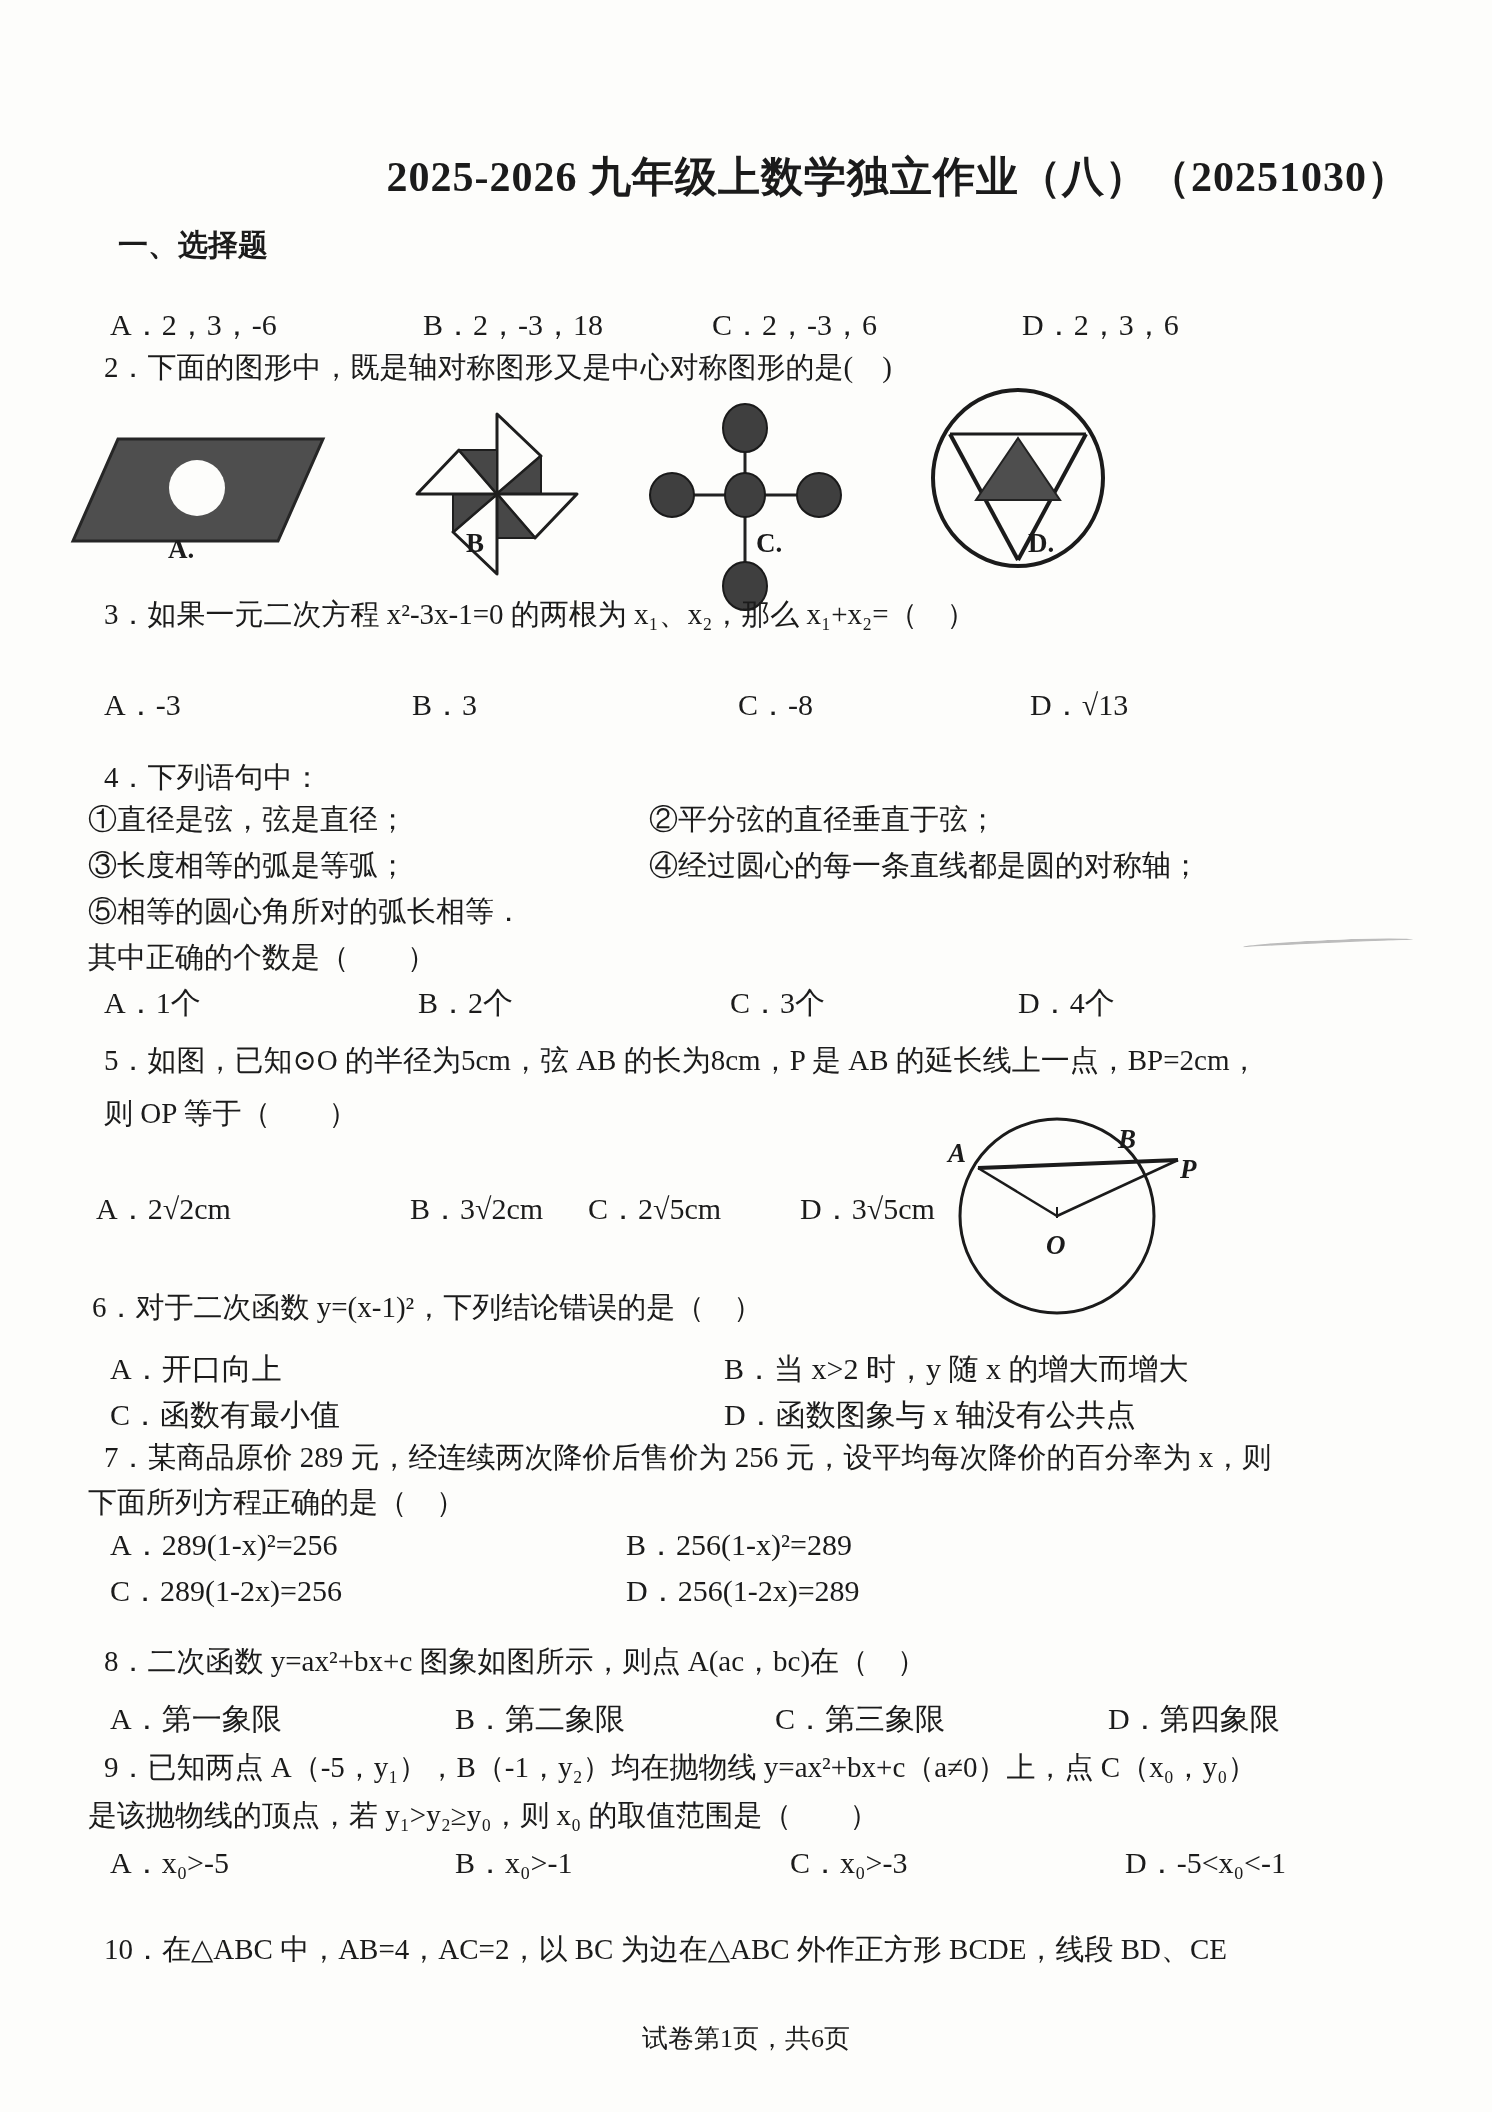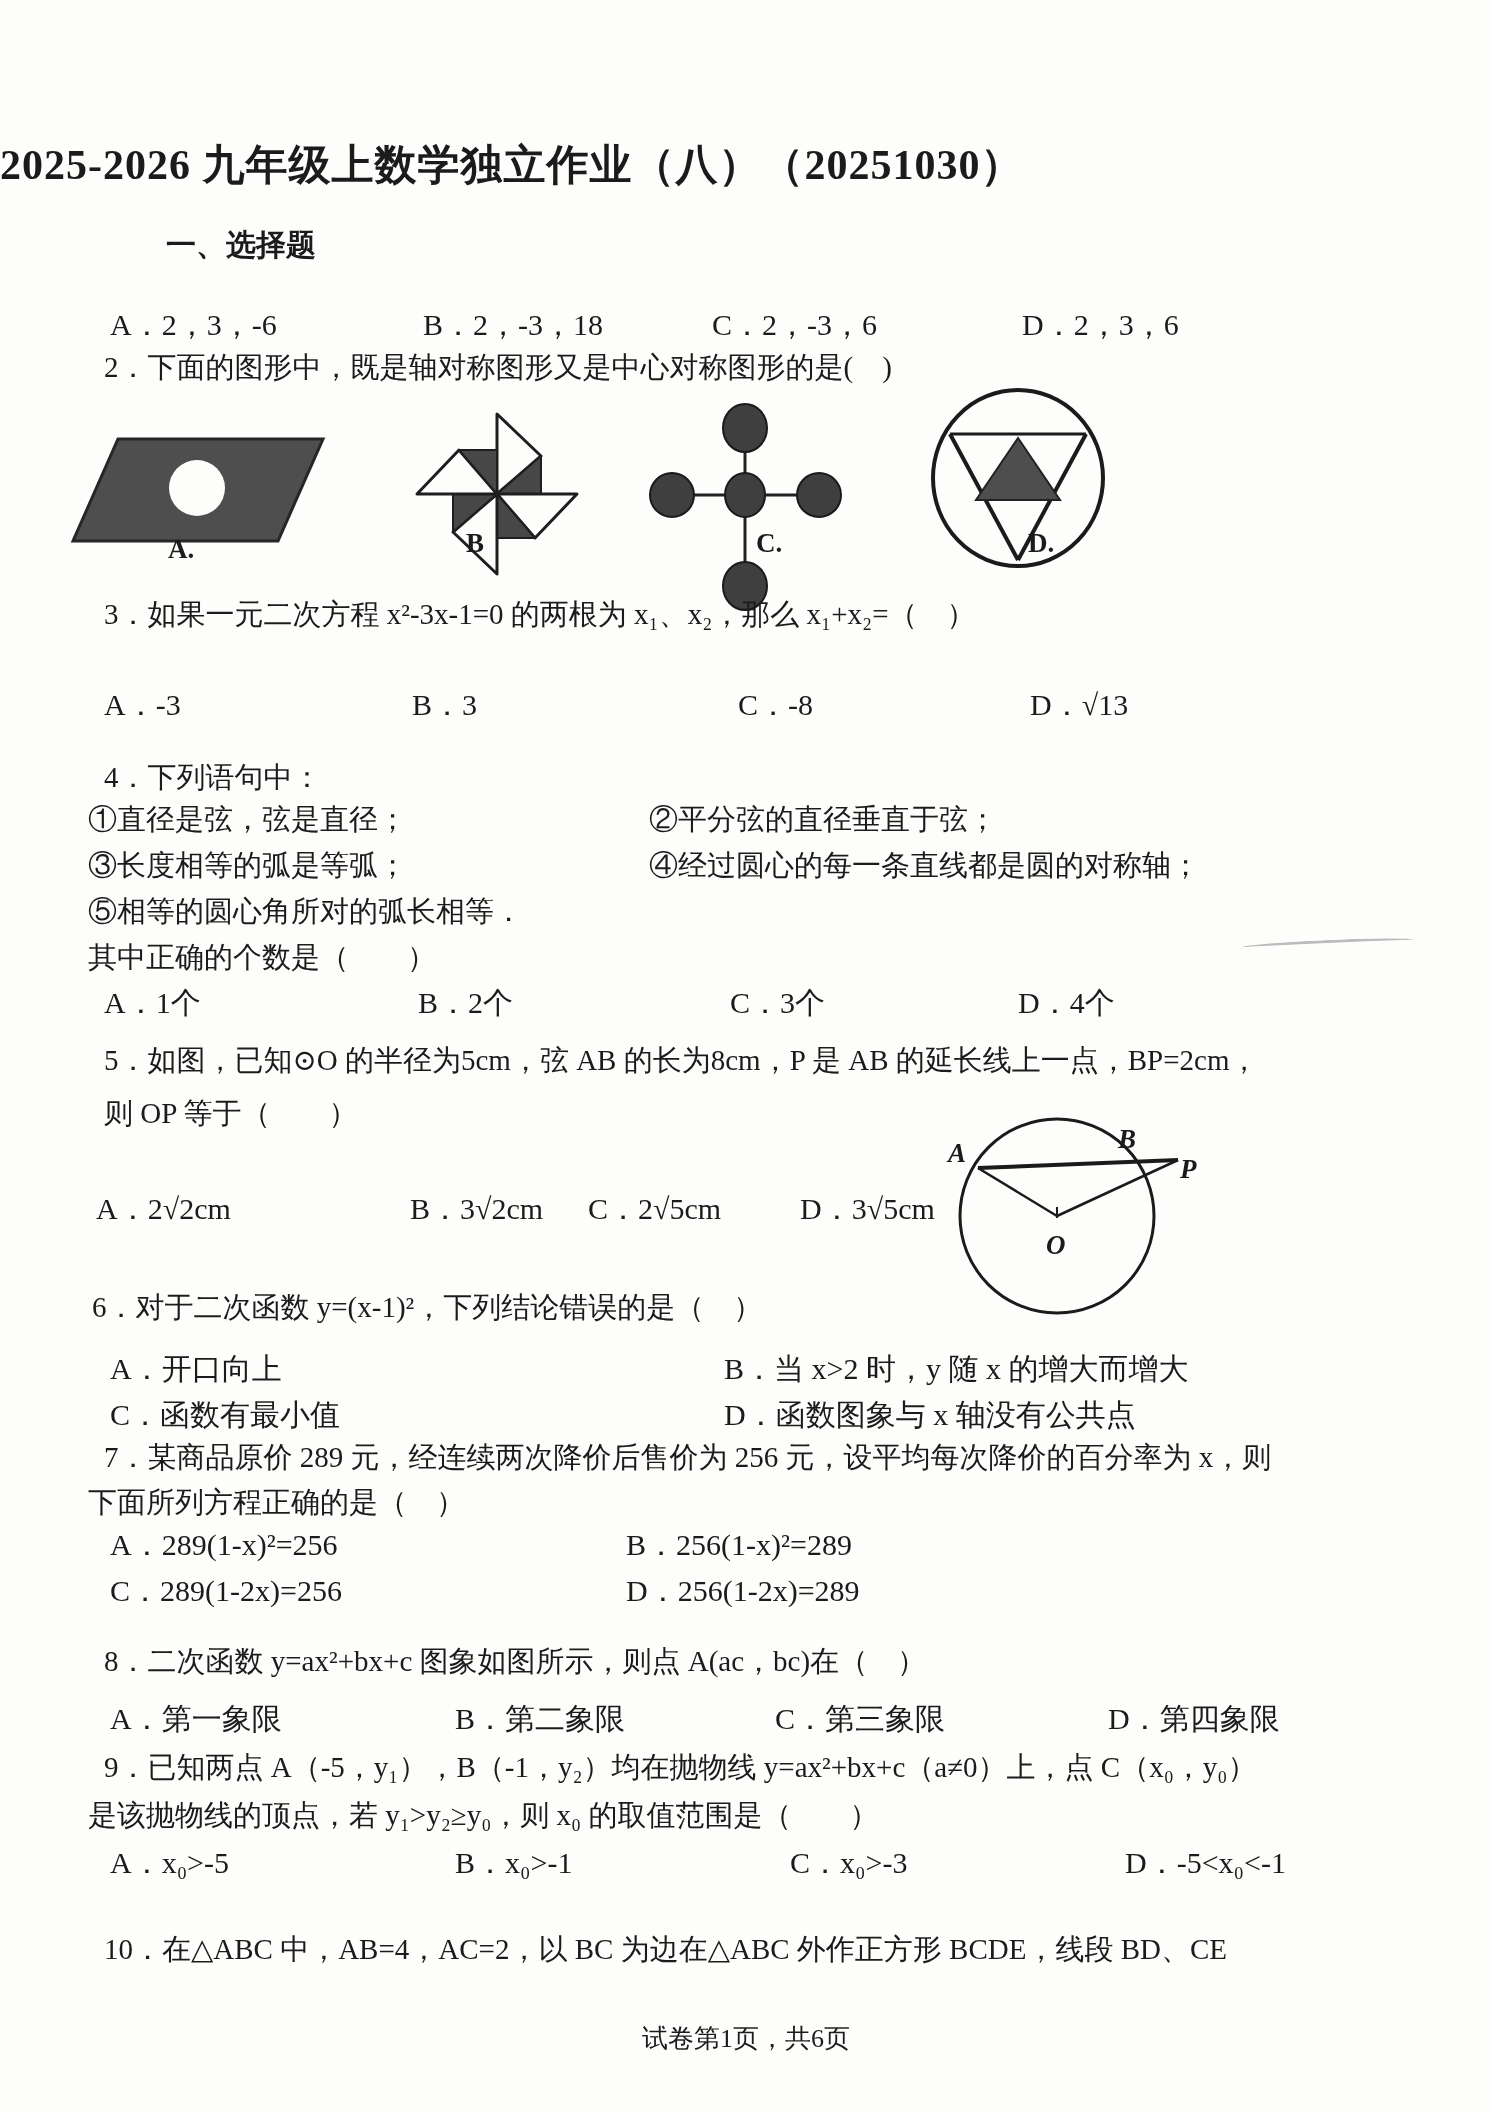--- a/index.html
+++ b/index.html
@@ -2,22 +2,22 @@
 <html><head>
 <meta charset="utf-8">
 <style>
   html,body { margin:0; padding:0; background:#e8e8e6; }
   .sheet {
     position:relative; width:1492px; height:2112px; margin:0 auto;
     background:#fdfdfb; color:#1b1b1b; overflow:hidden;
     font-family:"Liberation Serif","DejaVu Serif",serif;
   }
   .t { position:absolute; white-space:nowrap; font-size:29px; line-height:34px; }
-  .title { font-size:42px; font-weight:700; width:1410px; text-align:left; letter-spacing:1px; }
-  .sect { font-size:30px; font-weight:700;margin-left:48px; }
+  .title { font-size:42px; font-weight:700; width:1410px; text-align:right; letter-spacing:1px;margin-top:12px; }
+  .sect { font-size:30px; font-weight:700; }
   .opt { font-size:30px; }
   .fig-label { position:absolute; font-size:27px; font-weight:600; }
   .ital { font-style:italic; font-family:"Liberation Serif",serif; }
   .footer { width:1492px; text-align:center; font-size:26px; }
   svg { position:absolute; overflow:visible; }
   .artifact { position:absolute; border-top:3px solid #bcbcbc; transform:rotate(-2.5deg); border-radius:50%; }
 </style>
 </head>
 <body>
 

